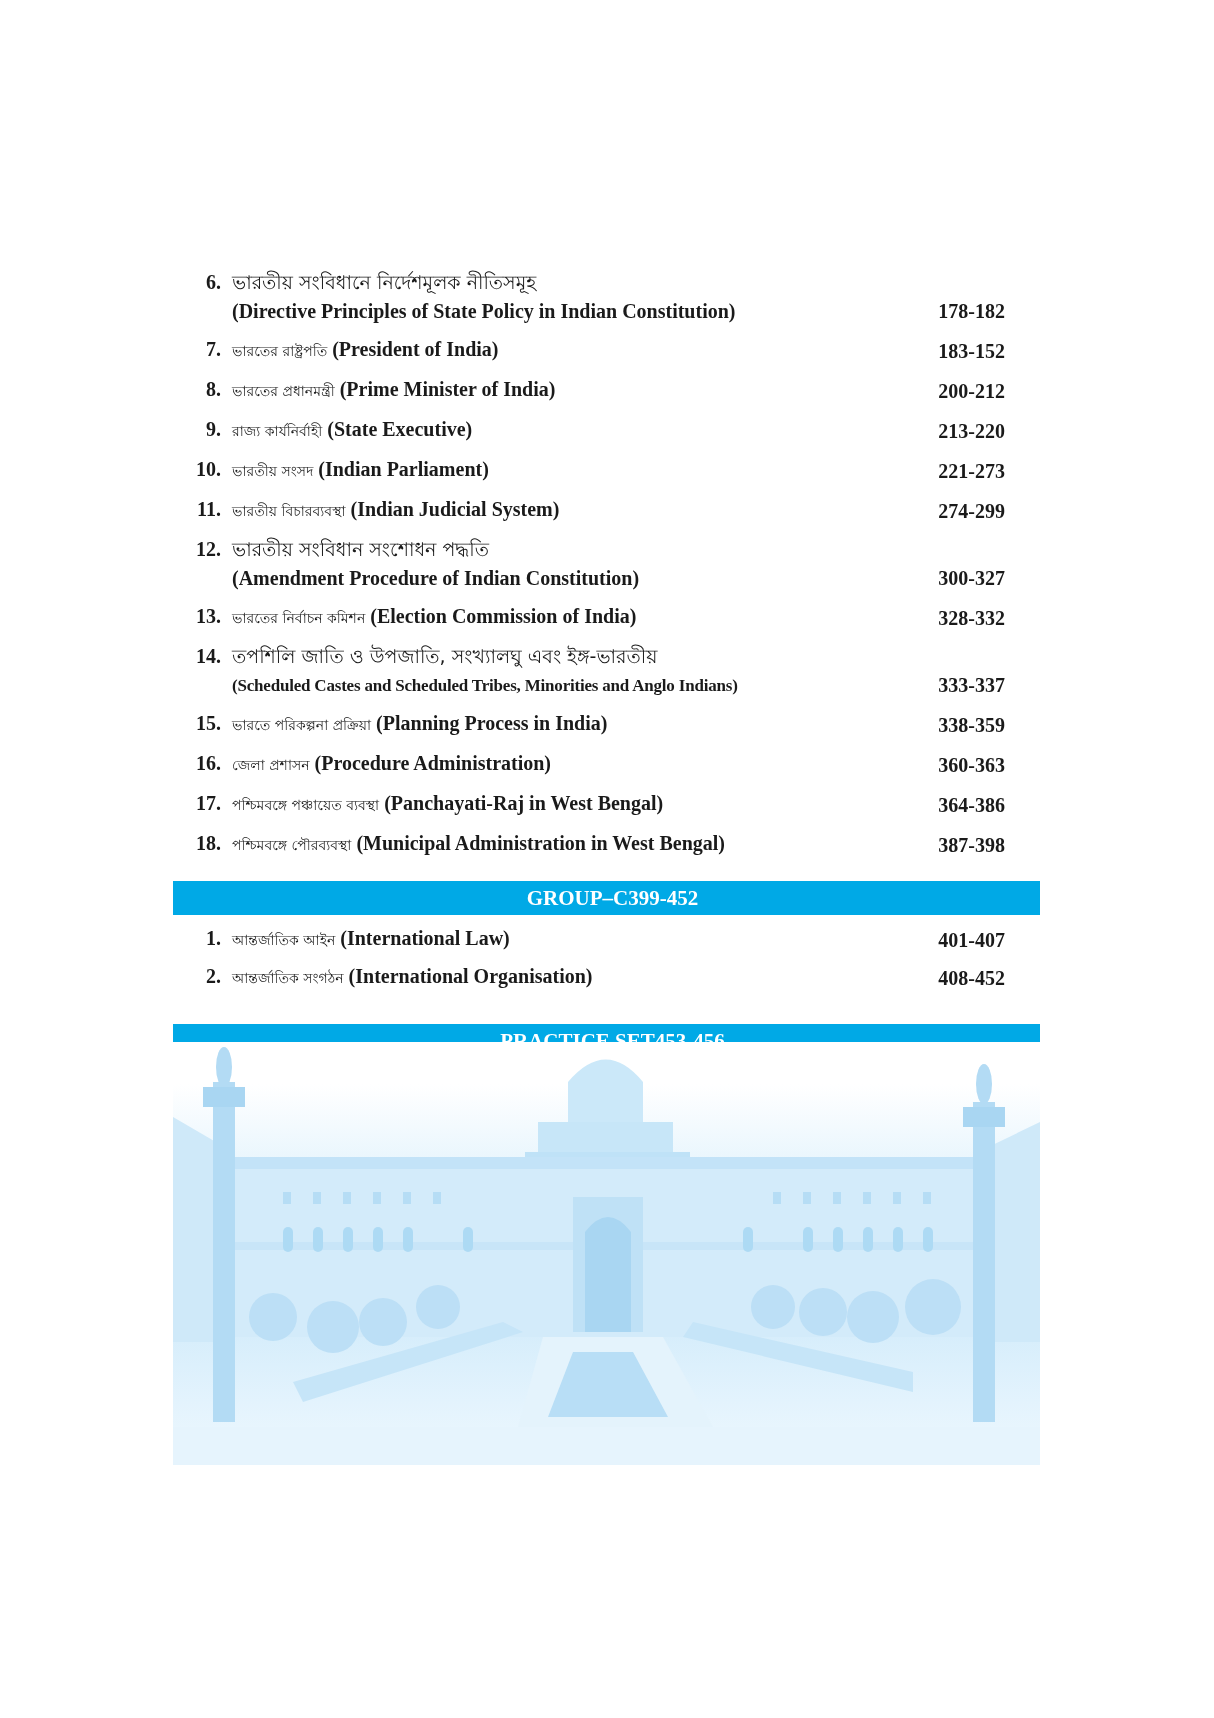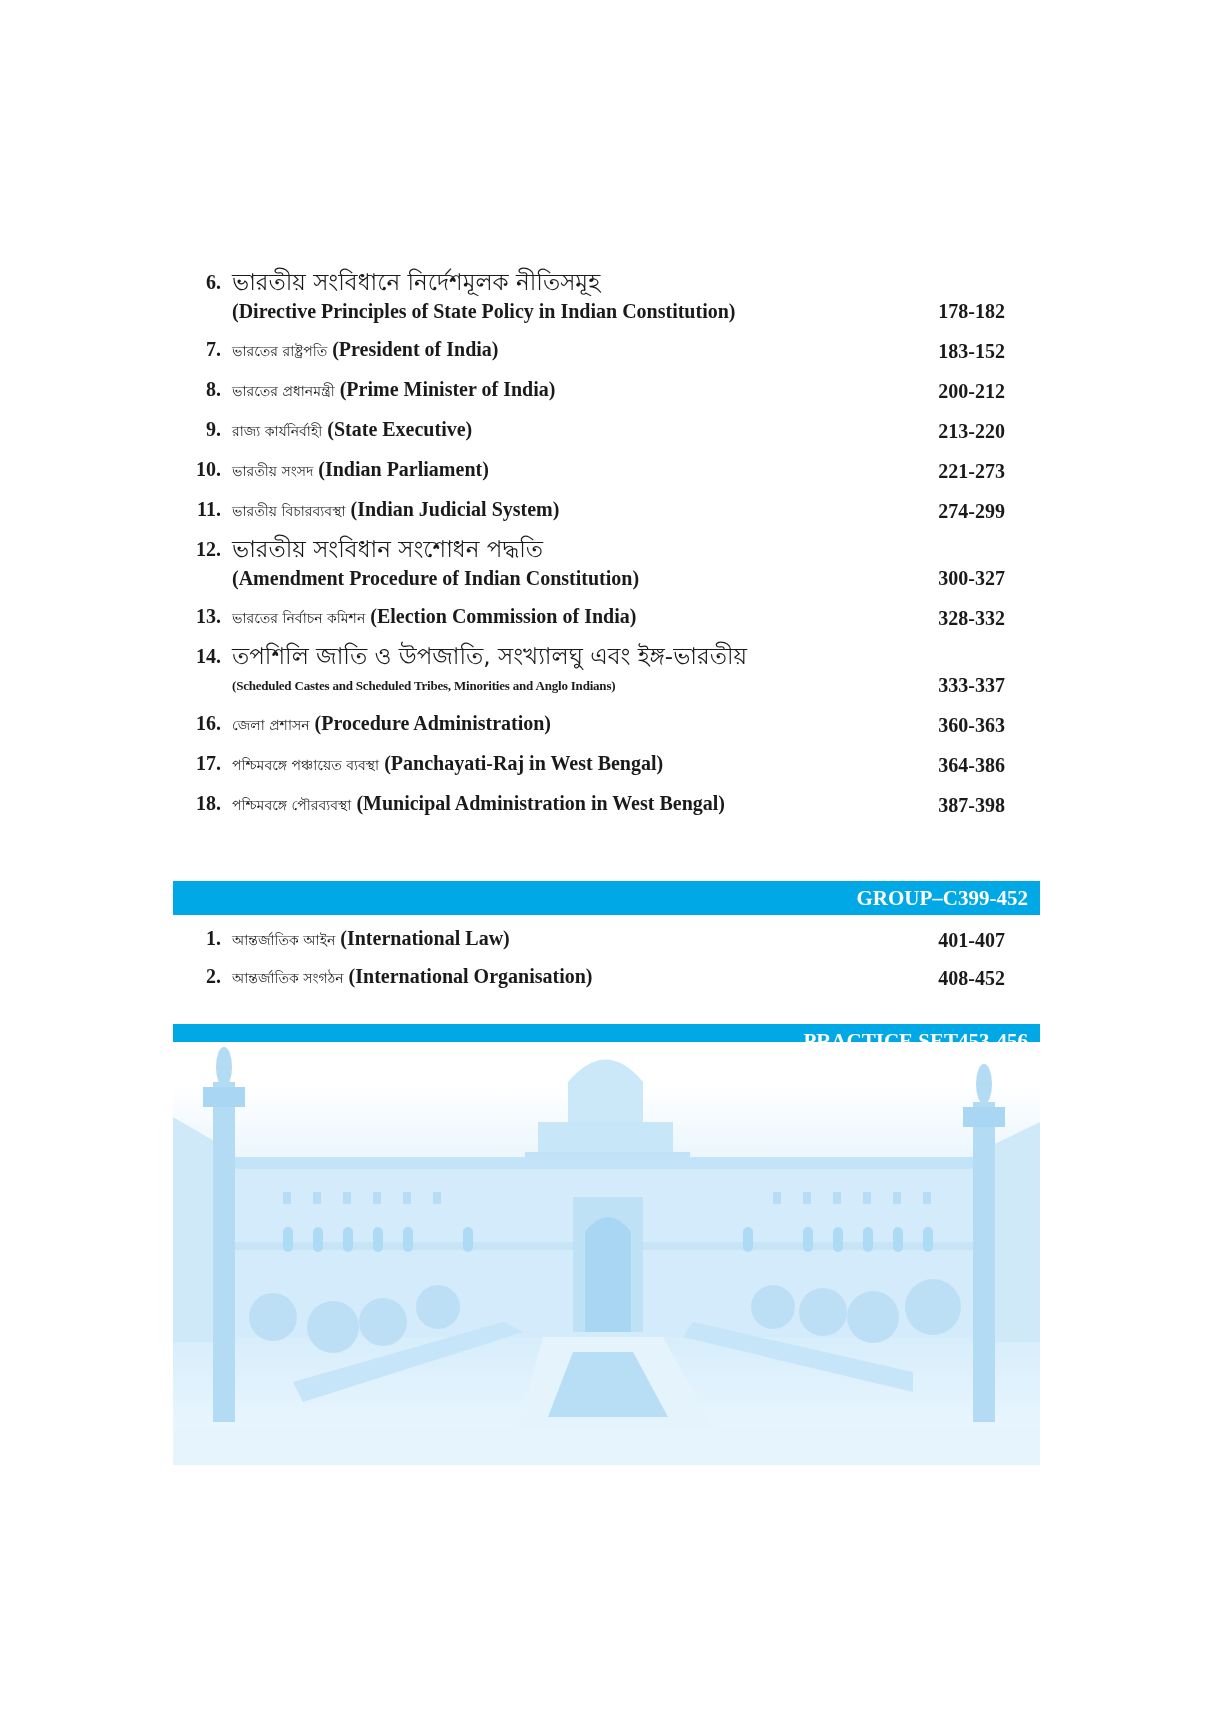--- a/index.html
+++ b/index.html
@@ -37,21 +37,21 @@
       box-sizing: border-box;
       flex: 0 0 59px;
       align-self: flex-start;
     }
     .entry .body {
       flex: 1 1 auto;
     }
     .entry .line-bn {
       font-family: "DejaVu Sans", sans-serif;
       font-weight: normal;
-      font-size: 23px;
+      font-size: 19px;
     }
     .entry .pages {
       flex: 0 0 auto;
       text-align: right;
       padding-right: 35px;
       white-space: nowrap;
       margin-left: 12px;
     }
     .entry.single .line-bn {
       font-size: 14px;
@@ -59,21 +59,21 @@
     .bar {
       position: absolute;
       left: 173px;
       width: 867px;
       height: 34px;
       background: #00a9e6;
       color: #ffffff;
       font-weight: bold;
       font-size: 21px;
       display: flex;
-      justify-content: flex-end;
+      justify-content: center;
       align-items: center;
       box-sizing: border-box;
       padding: 0 12px 0 24px;
     }
     .bar-group { top: 881px; }
     .bar-practice { top: 1008px; margin-top: 16px; }
     .sub-toc {
       position: absolute;
       left: 173px;
       top: 924px;
@@ -165,25 +165,33 @@
       <span class="line-bn">ভারতের নির্বাচন কমিশন</span>
       <span>(Election Commission of India)</span>
     </div>
     <span class="pages">328-332</span>
   </div>
 
   <div class="entry">
     <span class="num">14.</span>
     <div class="body">
       <div class="line-bn">তপশিলি জাতি ও উপজাতি, সংখ্যালঘু এবং ইঙ্গ-ভারতীয়</div>
-      <div style="font-size:13px; letter-spacing:-0.2px;">(Scheduled Castes and Scheduled Tribes, Minorities and Anglo Indians)</div>
+      <div style="font-size:17px; letter-spacing:-0.2px;">(Scheduled Castes and Scheduled Tribes, Minorities and Anglo Indians)</div>
     </div>
     <span class="pages">333-337</span>
   </div>
 
+  <div class="entry single">
+    <span class="num">15.</span>
+    <div class="body">
+      <span class="line-bn">ভারতে পরিকল্পনা প্রক্রিয়া</span>
+      <span>(Planning Process in India)</span>
+    </div>
+    <span class="pages">338-359</span>
+  </div>
 
   <div class="entry single">
     <span class="num">16.</span>
     <div class="body">
       <span class="line-bn">জেলা প্রশাসন</span>
       <span>(Procedure Administration)</span>
     </div>
     <span class="pages">360-363</span>
   </div>
 

